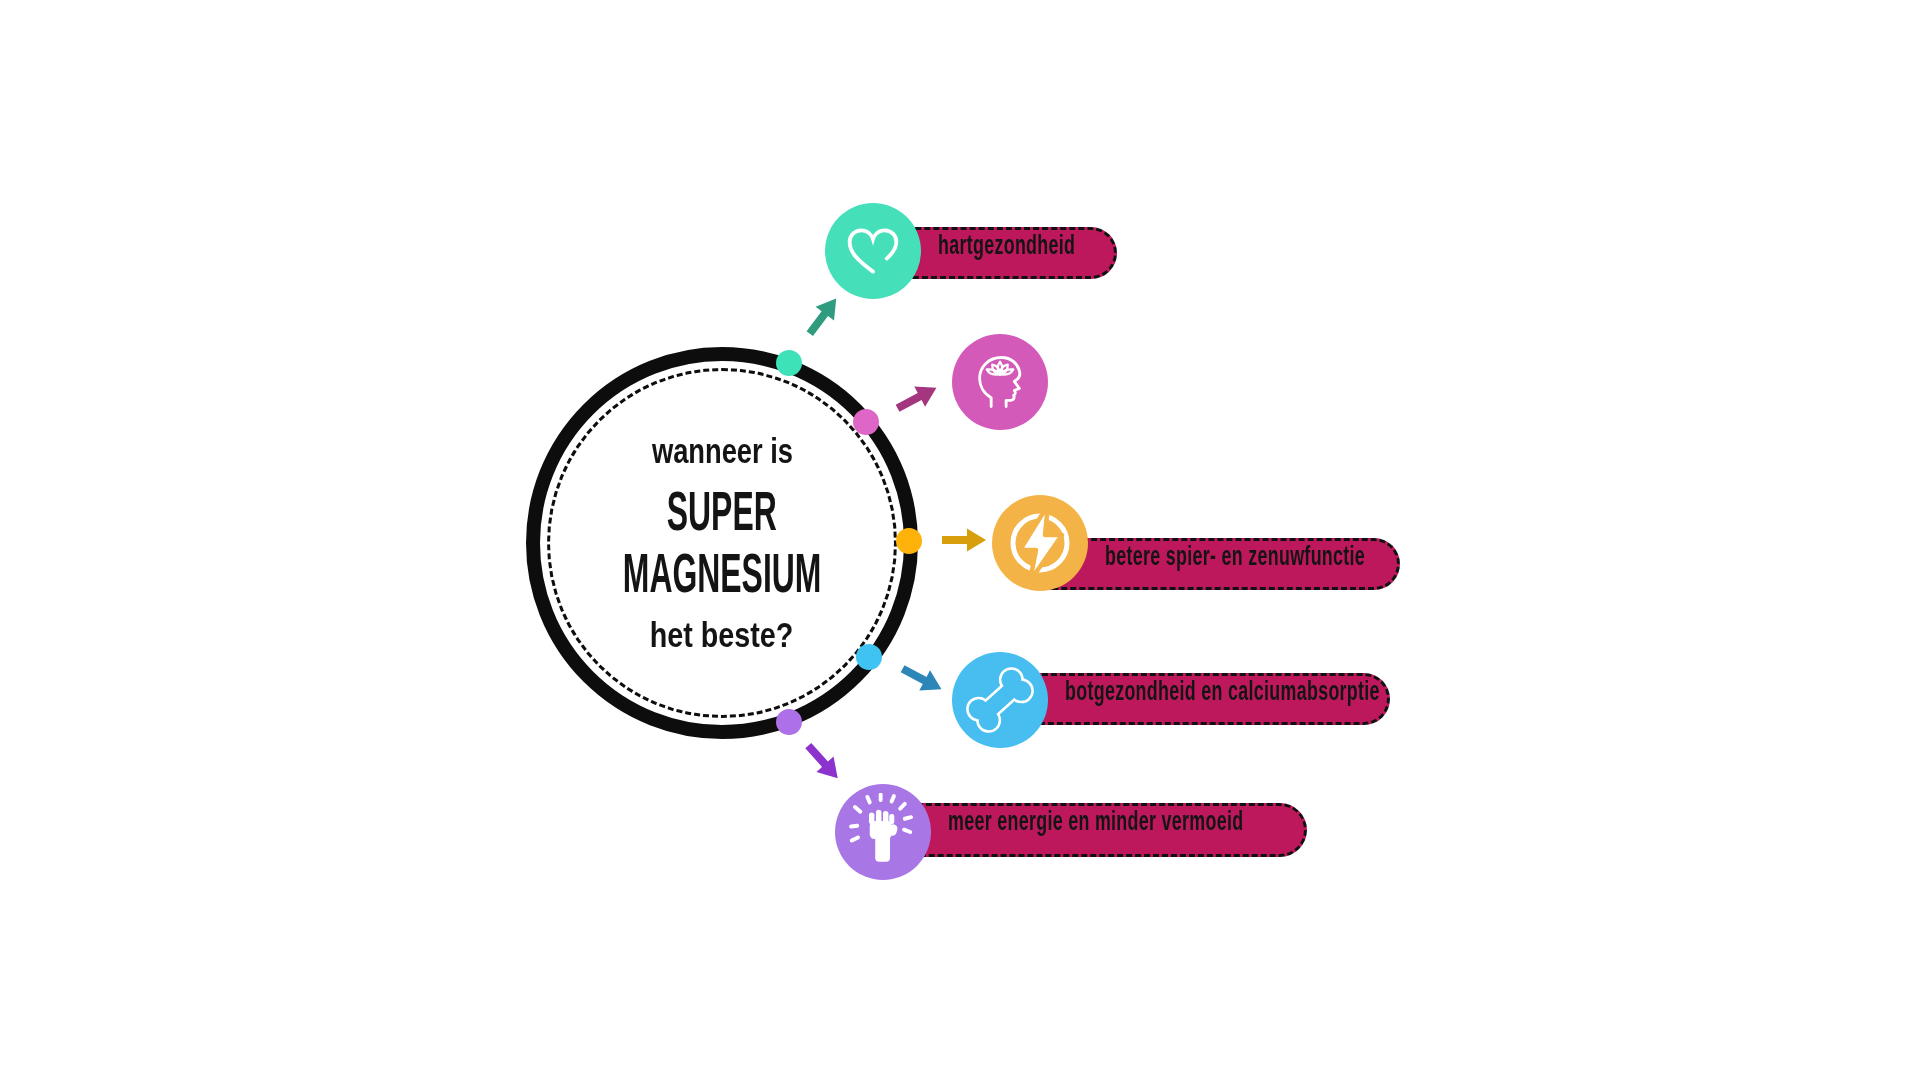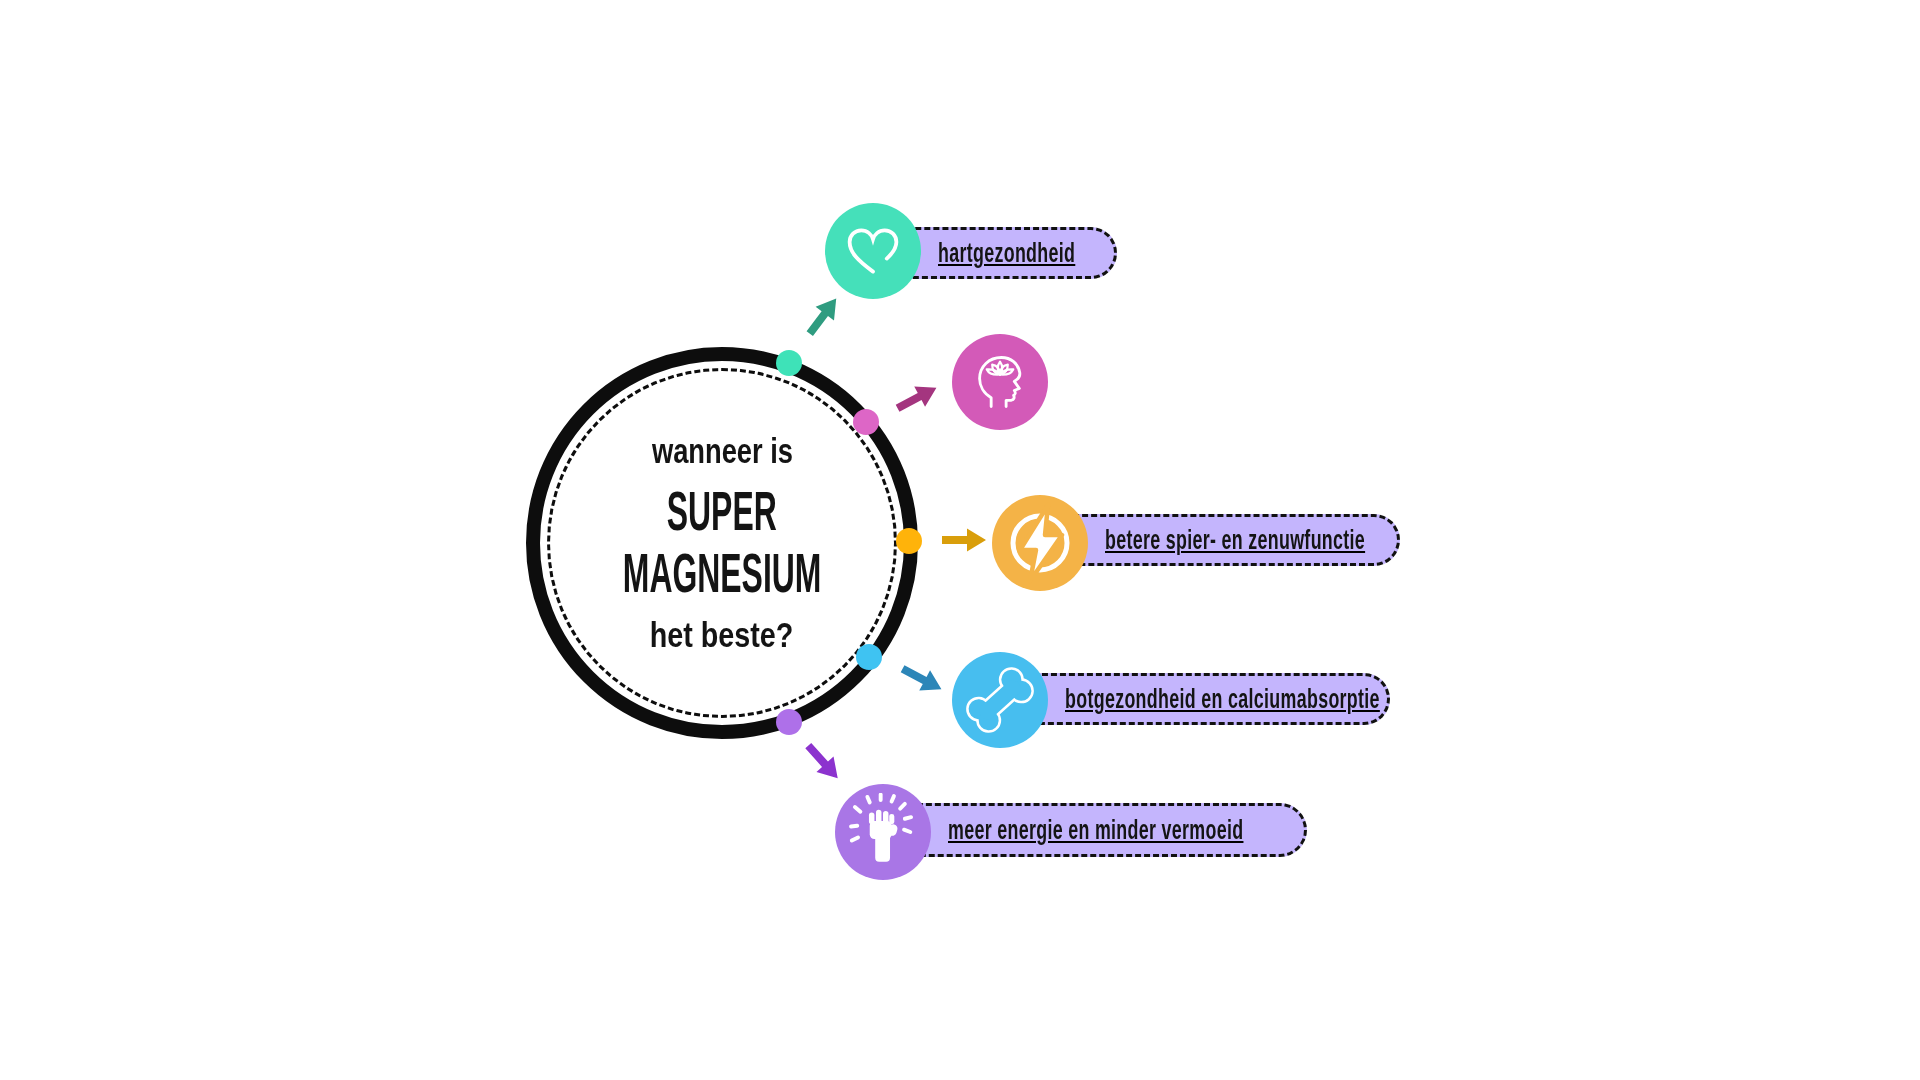--- a/index.html
+++ b/index.html
@@ -18,21 +18,21 @@
   .line { white-space:nowrap; font-weight:bold; color:#141414; }
   .intro { font-size:35px; transform:scaleX(0.78); margin-bottom:9px; }
   .big   { font-size:55px; line-height:1.13; transform:scaleX(0.58); }
   .outro { font-size:35px; transform:scaleX(0.82); margin-top:11px; }
 
   
   .dot  { width:26px; height:26px; border-radius:50%; z-index:4; }
   .icon-circle { width:96px; height:96px; border-radius:50%; z-index:3;
                  display:flex; align-items:center; justify-content:center; }
   .pill { height:52px; border:3px dashed #111111; border-radius:29px; z-index:2;
-          background:#c4b5fd; display:flex; align-items:center; padding-left:82px; box-sizing:border-box;text-decoration:underline; }
+          background:#be185d; display:flex; padding-left:82px; box-sizing:border-box; }
   .pill-label { font-weight:bold; font-size:27px; color:#141414; white-space:nowrap;
                 transform:scaleX(0.66); transform-origin:left center; letter-spacing:0.5px; }
   .arrow { width:48px; height:28px; z-index:2; }
 </style>
 </head>
 <body>
 
 <div class="stage">
 
   <div class="abs main-circle">
@@ -63,21 +63,21 @@
   <svg class="abs arrow" style="left:898px; top:665px; transform:rotate(28deg);" viewBox="0 0 48 28">
     <path d="M2 10 L27 10 L27 2.5 L46 14 L27 25.5 L27 18 L2 18 Z" fill="#2C86B8"></path>
   </svg>
   <svg class="abs arrow" style="left:799px; top:748px; transform:rotate(48deg);" viewBox="0 0 48 28">
     <path d="M2 10 L27 10 L27 2.5 L46 14 L27 25.5 L27 18 L2 18 Z" fill="#8C33CE"></path>
   </svg>
 
   <div class="abs pill" style="left:853px; top:227px; width:264px;">
     <span class="pill-label">hartgezondheid</span>
   </div>
-  <div class="abs pill" style="left:1020px; top:514px; width:380px;">
+  <div class="abs pill" style="left:1020px; top:538px; width:380px;">
     <span class="pill-label">betere spier- en zenuwfunctie</span>
   </div>
   <div class="abs pill" style="left:863px; top:803px; width:444px; height:54px;">
     <span class="pill-label">meer energie en minder vermoeid</span>
   </div>
   <div class="abs pill" style="left:980px; top:673px; width:410px;">
     <span class="pill-label">botgezondheid en calciumabsorptie</span>
   </div>
 
   <div class="abs icon-circle" style="left: 825px; top: 203px; background: rgb(69, 224, 186);">

